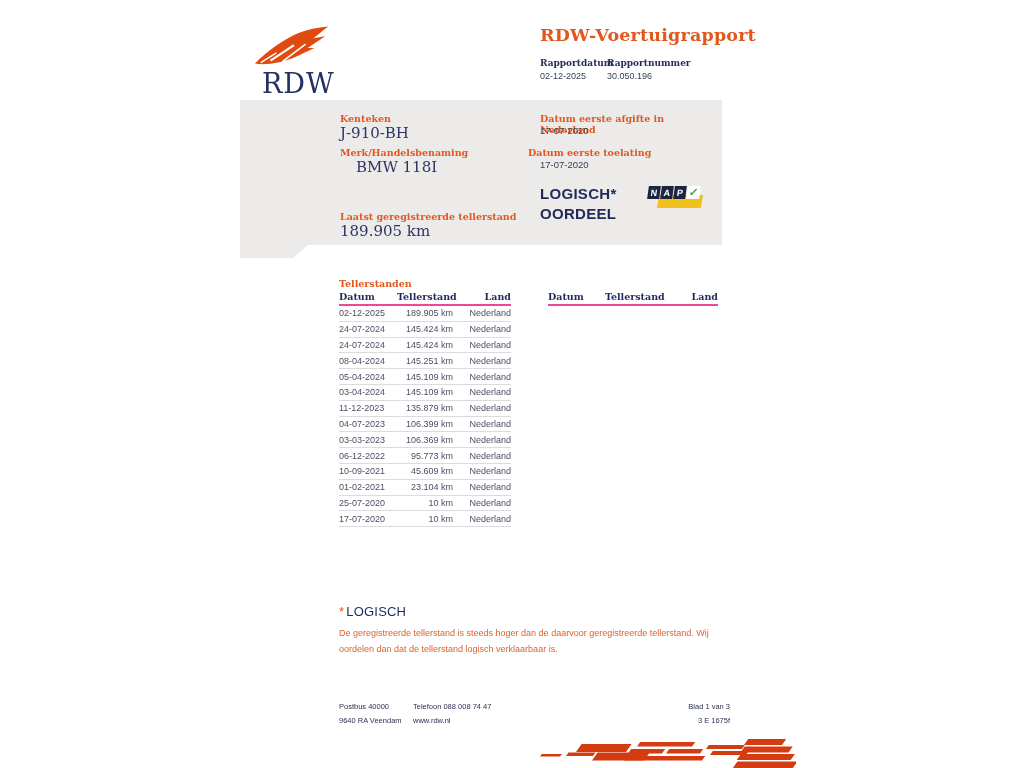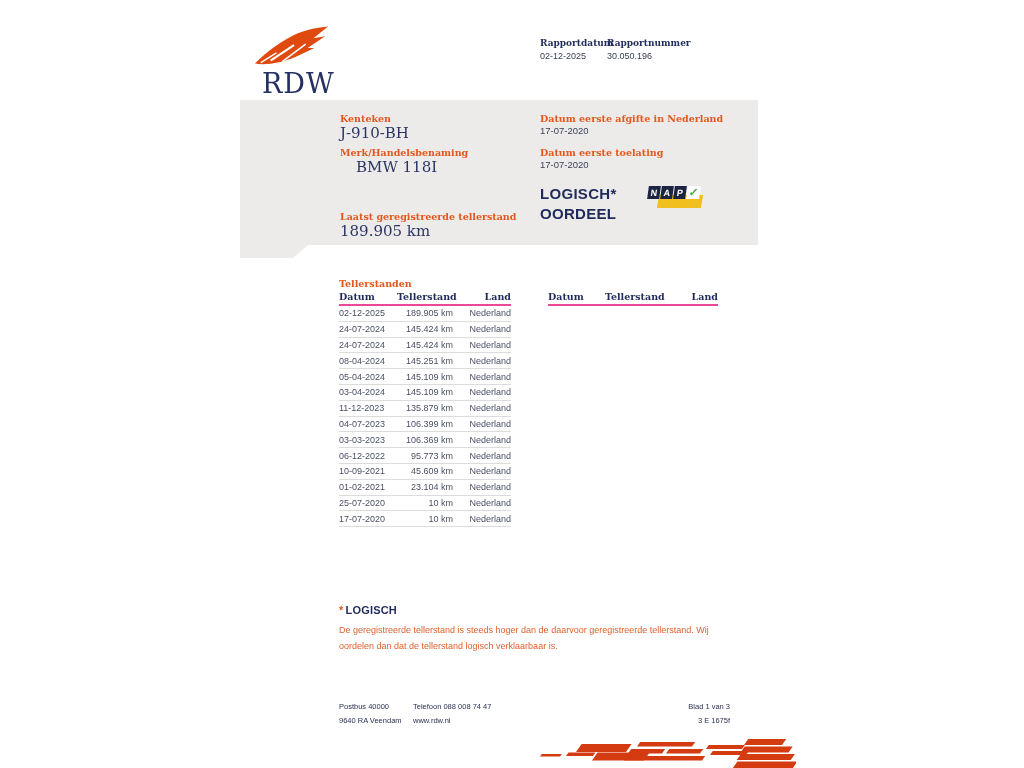--- a/index.html
+++ b/index.html
@@ -20,21 +20,21 @@
   .report-title{
     font-family:"DejaVu Serif", serif;font-size:17.5px;font-weight:600;
     color:#e2571c;letter-spacing:.2px;margin:0;
   }
   .report-meta{display:flex;margin-top:13px;}
   .meta-col1{width:67px;}
   .meta-label{font-family:"DejaVu Serif", serif;font-weight:bold;font-size:9px;color:#222d5c;}
   .meta-value{font-size:9px;color:#3a4156;margin-top:3px;}
 
   
-  .panel{left:240px;top:100px;width:482px;height:145px;background:#edebea;padding-left:36px;}
+  .panel{left:240px;top:100px;width:482px;height:145px;background:#edebea;}
   .panel-tab{
     left:240px;top:245px;width:68px;height:13px;background:#edebea;
     clip-path:polygon(0 0,100% 0,calc(100% - 15px) 100%,0 100%);
   }
   .plabel{font-family:"DejaVu Serif", serif;font-weight:bold;font-size:9.5px;color:#e2571c;}
   .pvalue-lg{font-family:"DejaVu Serif", serif;font-size:15px;color:#2a3564;}
   .pvalue-sm{font-size:9.5px;color:#3a4156;}
   .oordeel{font-size:15px;font-weight:bold;color:#1f2a5a;line-height:20px;letter-spacing:.3px;}
 
   
@@ -60,21 +60,21 @@
   .thead{display:flex;border-bottom:2px solid #ec4899;padding-bottom:2px;}
   .thead span{font-family:"DejaVu Serif", serif;font-weight:bold;font-size:9.5px;color:#1f2a5a;}
   .cell-datum{width:62px;text-align:left;}
   .cell-teller{flex:1;text-align:right;}
   .cell-land{width:58px;text-align:right;}
   .trow{display:flex;height:14.8px;align-items:center;border-bottom:1px solid #dcdcdc;}
   .trow span{font-size:9px;color:#4a5064;}
 
   
   .footnote{left:339px;top:604px;width:392px;}
-  .fn-title{font-size:11px;font-weight:bold;color:#1f2a5a;letter-spacing:.2px;}
+  .fn-title{font-size:13px;font-weight:normal;color:#1f2a5a;letter-spacing:.2px;}
   .fn-title .ast{color:#e2571c;margin-right:2px;}
   .fn-text{margin-top:6px;font-size:9px;line-height:16px;color:#e0612e;}
 
   
   .footer{left:339px;top:700px;width:391px;display:flex;font-size:7.5px;color:#2b3156;line-height:14px;}
   .f-col1{width:74px;}
   .f-col2{flex:1;}
   .f-col3{text-align:right;width:80px;}
   .f-col2 .link{color:#2b3156;text-decoration:none;}
 </style>
@@ -85,20 +85,21 @@
   <svg width="78" height="46" viewBox="0 0 80 46">
     <path d="M2,40 C14,28 30,16 46,9 C56,5 66,3 77,2 L62,14 L74,12 L56,24 L63,24 L44,33 C30,39 14,42 2,40 Z" fill="#df4a0e"></path>
     <line x1="18" y1="37" x2="42" y2="21" stroke="#ffffff" stroke-width="2.2"></line>
     <line x1="30" y1="38" x2="54" y2="20" stroke="#ffffff" stroke-width="1.6"></line>
     <line x1="8" y1="39" x2="24" y2="29" stroke="#ffffff" stroke-width="1.4"></line>
   </svg>
   <div class="wordmark">RDW</div>
 </div>
 
 <div class="abs title-block">
+  <h1 class="report-title">RDW-Voertuigrapport</h1>
   <div class="report-meta">
     <div class="meta-col1">
       <div class="meta-label">Rapportdatum</div>
       <div class="meta-value">02-12-2025</div>
     </div>
     <div>
       <div class="meta-label">Rapportnummer</div>
       <div class="meta-value">30.050.196</div>
     </div>
   </div>
@@ -110,21 +111,21 @@
 
   <div class="abs plabel" style="left:100px;top:47px;">Merk/Handelsbenaming</div>
   <div class="abs pvalue-lg" style="left:116px;top:58px;">BMW 118I</div>
 
   <div class="abs plabel" style="left:100px;top:111px;">Laatst geregistreerde tellerstand</div>
   <div class="abs pvalue-lg" style="left:100px;top:122px;">189.905 km</div>
 
   <div class="abs plabel" style="left:300px;top:13px;">Datum eerste afgifte in Nederland</div>
   <div class="abs pvalue-sm" style="left:300px;top:25px;">17-07-2020</div>
 
-  <div class="abs plabel" style="left:300px;top:47px;">Datum eerste toelating</div>
+  <div class="abs plabel" style="left:288px;top:47px;">Datum eerste toelating</div>
   <div class="abs pvalue-sm" style="left:300px;top:59px;">17-07-2020</div>
 
   <div class="abs oordeel" style="left:300px;top:84px;">
     <div>LOGISCH*</div>
     <div>OORDEEL</div>
   </div>
 
   <div class="abs nap" style="left:408px;top:86px;">
     <div class="nap-yellow"></div>
     <div class="nap-boxes">

